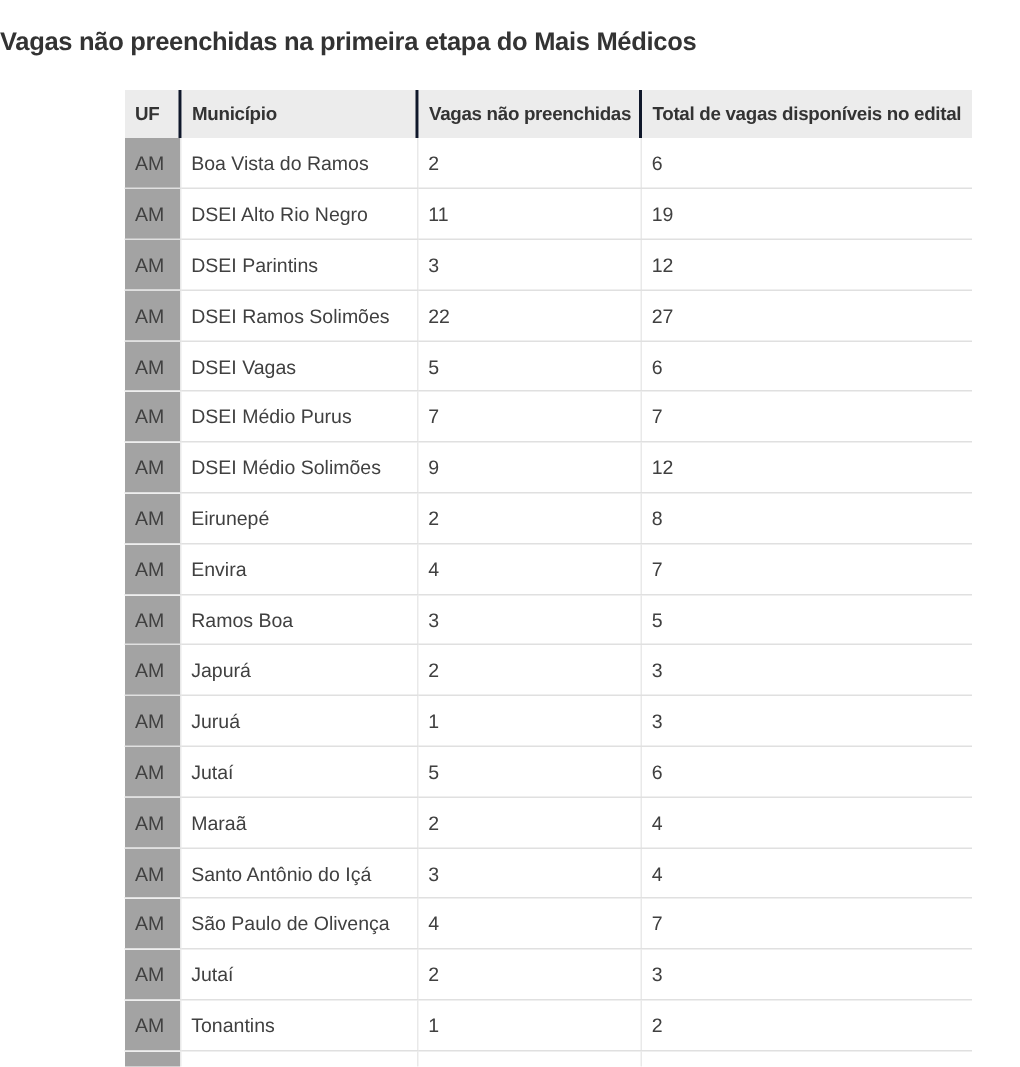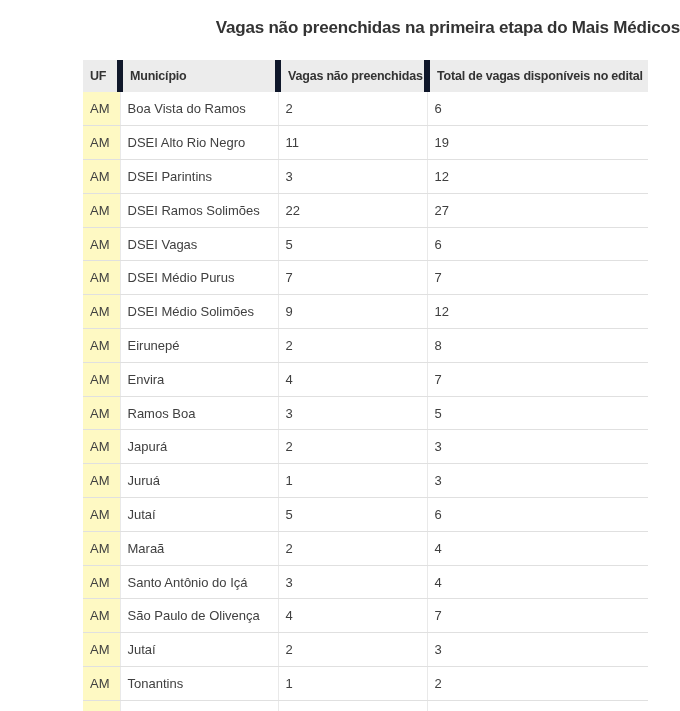--- a/index.html
+++ b/index.html
@@ -13,21 +13,21 @@
     background: #ffffff;
     overflow: hidden;
     position: relative;
     font-family: "Liberation Sans", "DejaVu Sans", sans-serif;
   }
   .page-title {
     position: absolute;
     top: 18px;
     left: 0;
     width: 680px;
-    text-align: right;
+    text-align: left;
     font-size: 17px;
     font-weight: bold;
     color: #333333;
     letter-spacing: -0.2px;
     margin: 0;
   }
   .table-wrap {
     position: absolute;
     left: 83px;
     top: 60px;
@@ -49,40 +49,40 @@
     box-sizing: border-box;
     font-size: 12.5px;
     letter-spacing: -0.2px;
     font-weight: bold;
     color: #333333;
     text-align: left;
     vertical-align: middle;
     padding: 0 0 0 7px;
     white-space: nowrap;
     overflow: hidden;
-    border-right: 6px solid #0f172a;
+    border-right: 2px solid #0f172a;
   }
   thead th:last-child { border-right: none; }
 
   tbody td {
     height: 33.8px;
     box-sizing: border-box;
     font-size: 13px;
     color: #404040;
     text-align: left;
     vertical-align: middle;
     padding: 0 0 0 7px;
     white-space: nowrap;
     overflow: hidden;
     border-bottom: 1px solid #e0e0e0;
     border-right: 1px solid #e9e9e9;
     background: #ffffff;
   }
   tbody td:last-child { border-right: none; }
-  tbody td.col0 { background: #fef9c3; }
+  tbody td.col0 { background: #a3a3a3; }
 
   tr.phantom-row td {
     height: 24px;
     border-bottom: none;
   }
 </style>
 </head>
 <body>
 
 <h1 class="page-title">Vagas não preenchidas na primeira etapa do Mais Médicos</h1>

